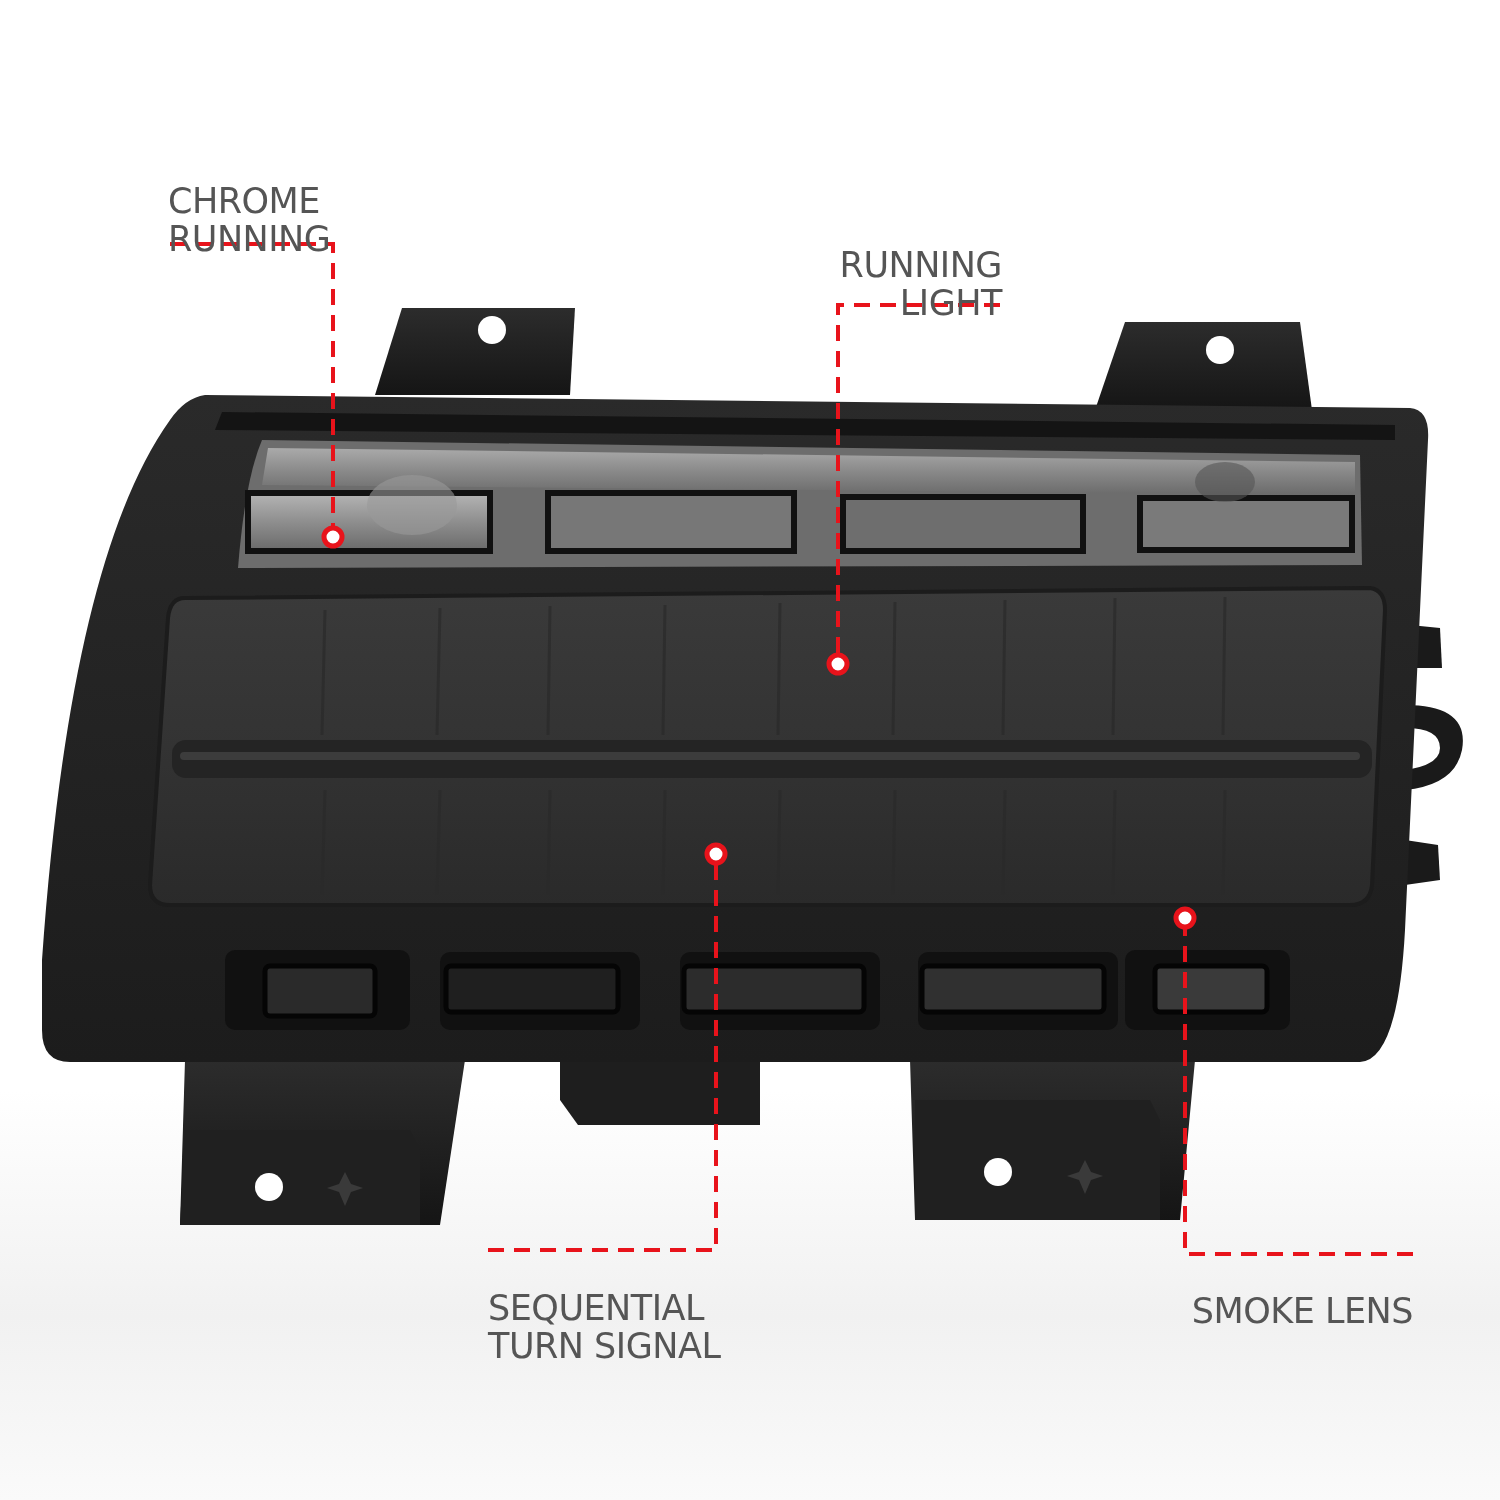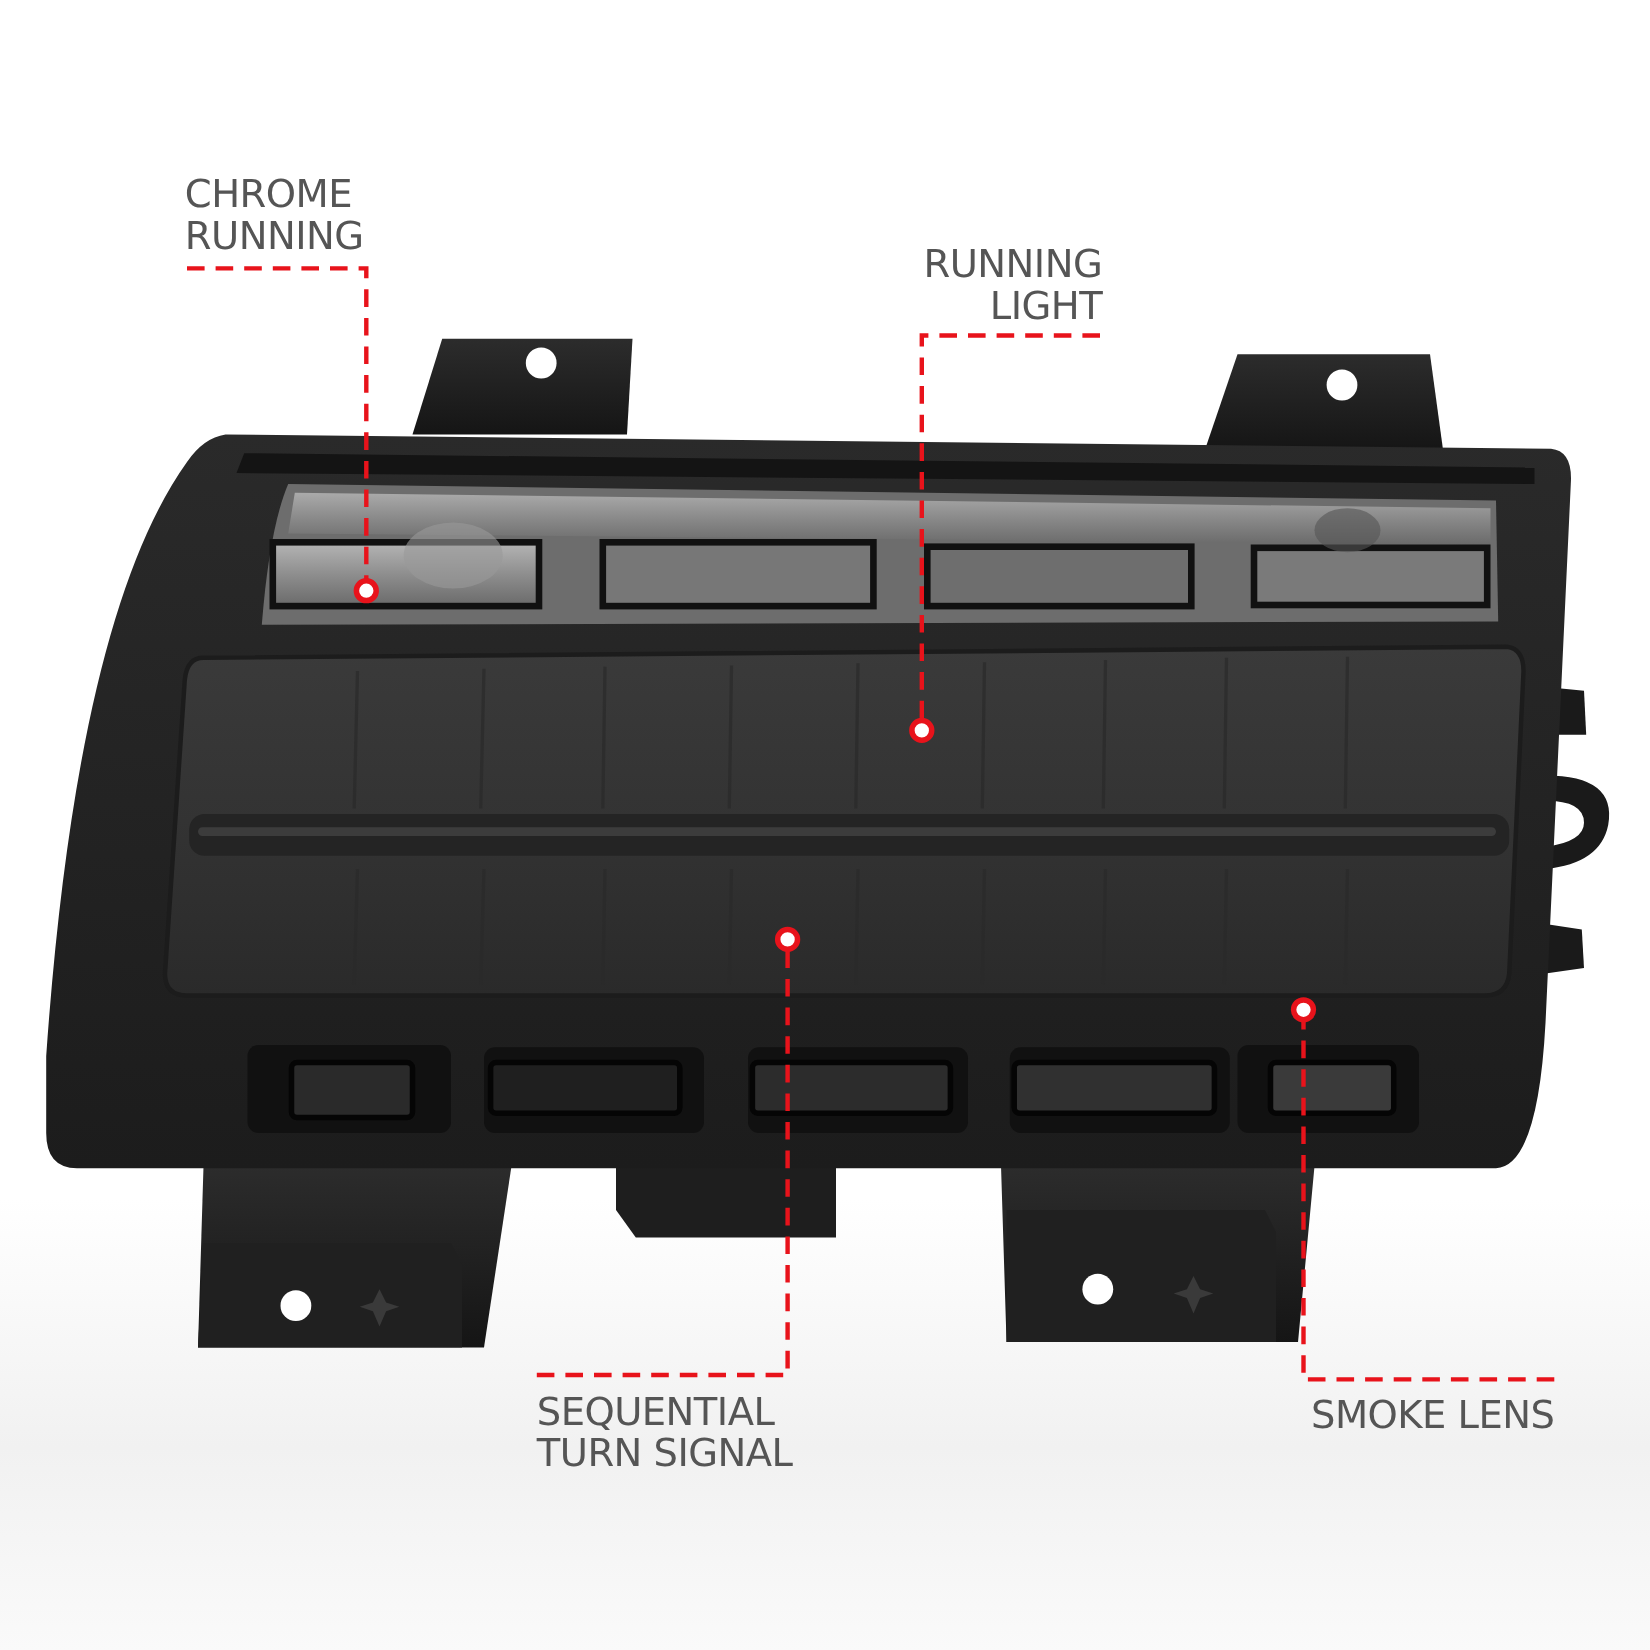--- a/index.html
+++ b/index.html
@@ -2,21 +2,21 @@
 <html><head>
 <meta charset="utf-8">
 <style>
   html, body { margin: 0; padding: 0; background: #ffffff; }
   body { width: 1500px; height: 1500px; position: relative; overflow: hidden;
          font-family: "DejaVu Sans", sans-serif; }
   #stage { position: absolute; left: 0; top: 0; width: 1500px; height: 1500px; }
   .floor { position: absolute; left: 0; top: 1090px; width: 1500px; height: 410px;
            background: linear-gradient(180deg, #ffffff 0%, #f1f1f1 55%, #fafafa 100%); }
   .label { position: absolute; color: #555555; font-size: 35px; line-height: 38px;
-           letter-spacing: -0.5px; font-family: "DejaVu Sans", sans-serif; white-space: nowrap; }
+           letter-spacing: -0.5px; font-family: "DejaVu Sans", sans-serif; white-space: nowrap; margin-top: 24px; }
   .label.right { text-align: right; }
   svg { position: absolute; left: 0; top: 0; }
 </style>
 </head>
 <body>
 
 <div id="stage">
   <div class="floor"></div>
 
   <svg width="1500" height="1500" viewBox="0 0 1500 1500">

